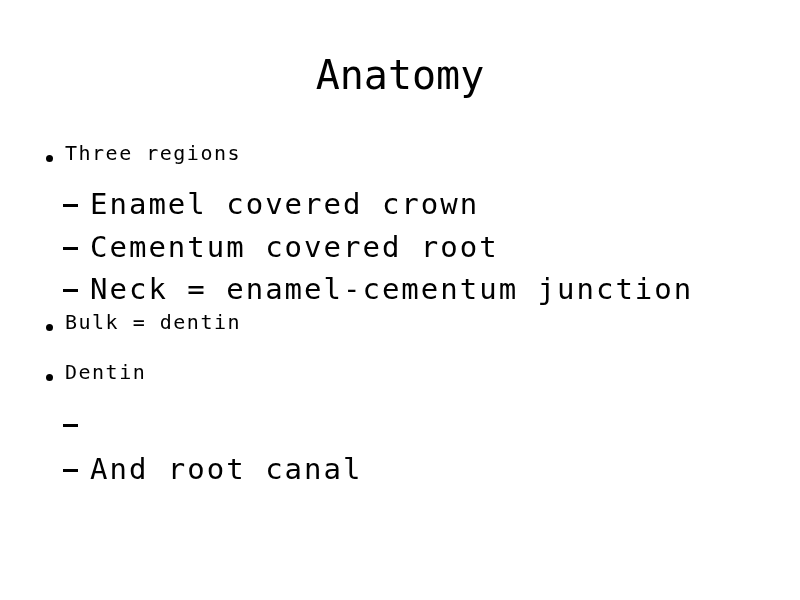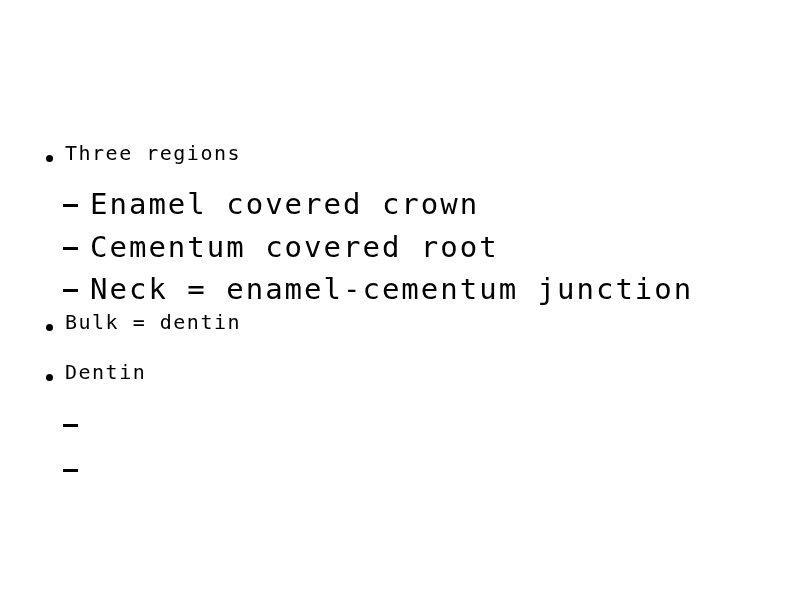--- a/index.html
+++ b/index.html
@@ -62,20 +62,21 @@
     width: 15px;
     height: 3px;
     background: #000000;
   }
 </style>
 </head>
 <body>
 
 <div class="slide">
 
+  <div class="slide-title">Anatomy</div>
 
   <div class="line l1" style="top:143px">
     <span class="dot"></span>
     <span>Three regions</span>
   </div>
 
   <div class="line l2" style="top:233px">
     <span class="dash"></span>
     <span>Cementum covered root</span>
   </div>
@@ -99,15 +100,16 @@
     <span class="dot"></span>
     <span>Dentin</span>
   </div>
 
   <div class="line l2" style="top:410px">
     <span class="dash"></span>
   </div>
 
   <div class="line l2" style="top:455px">
     <span class="dash"></span>
+    <span>And root canal</span>
   </div>
 
 </div>
 
 </body></html>

